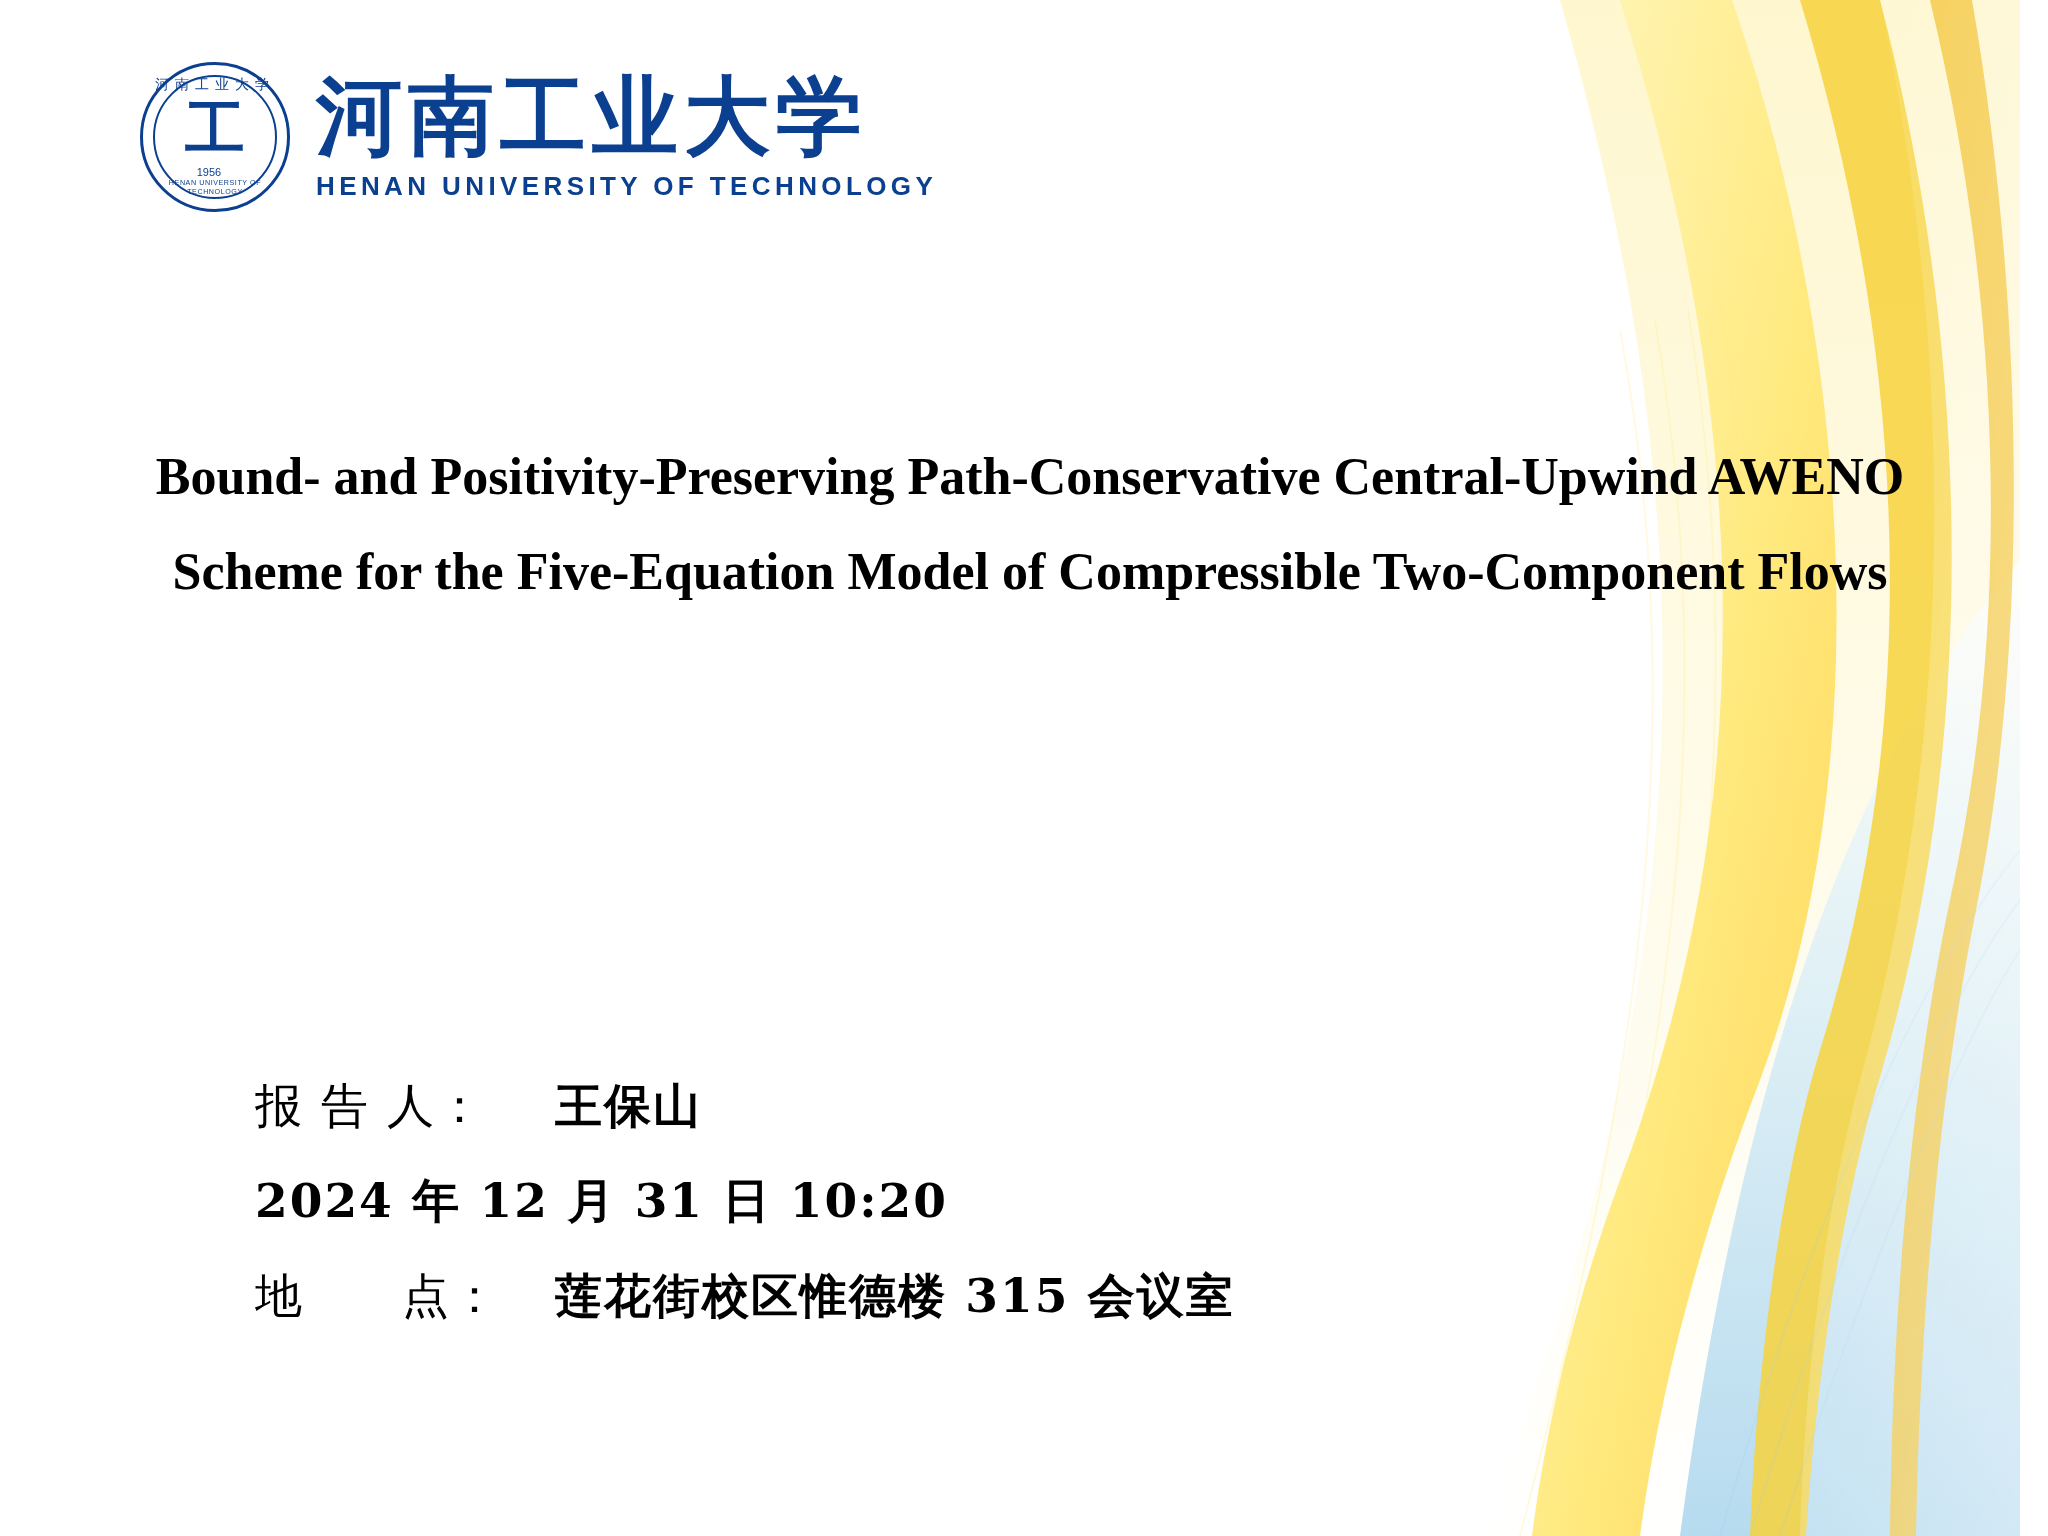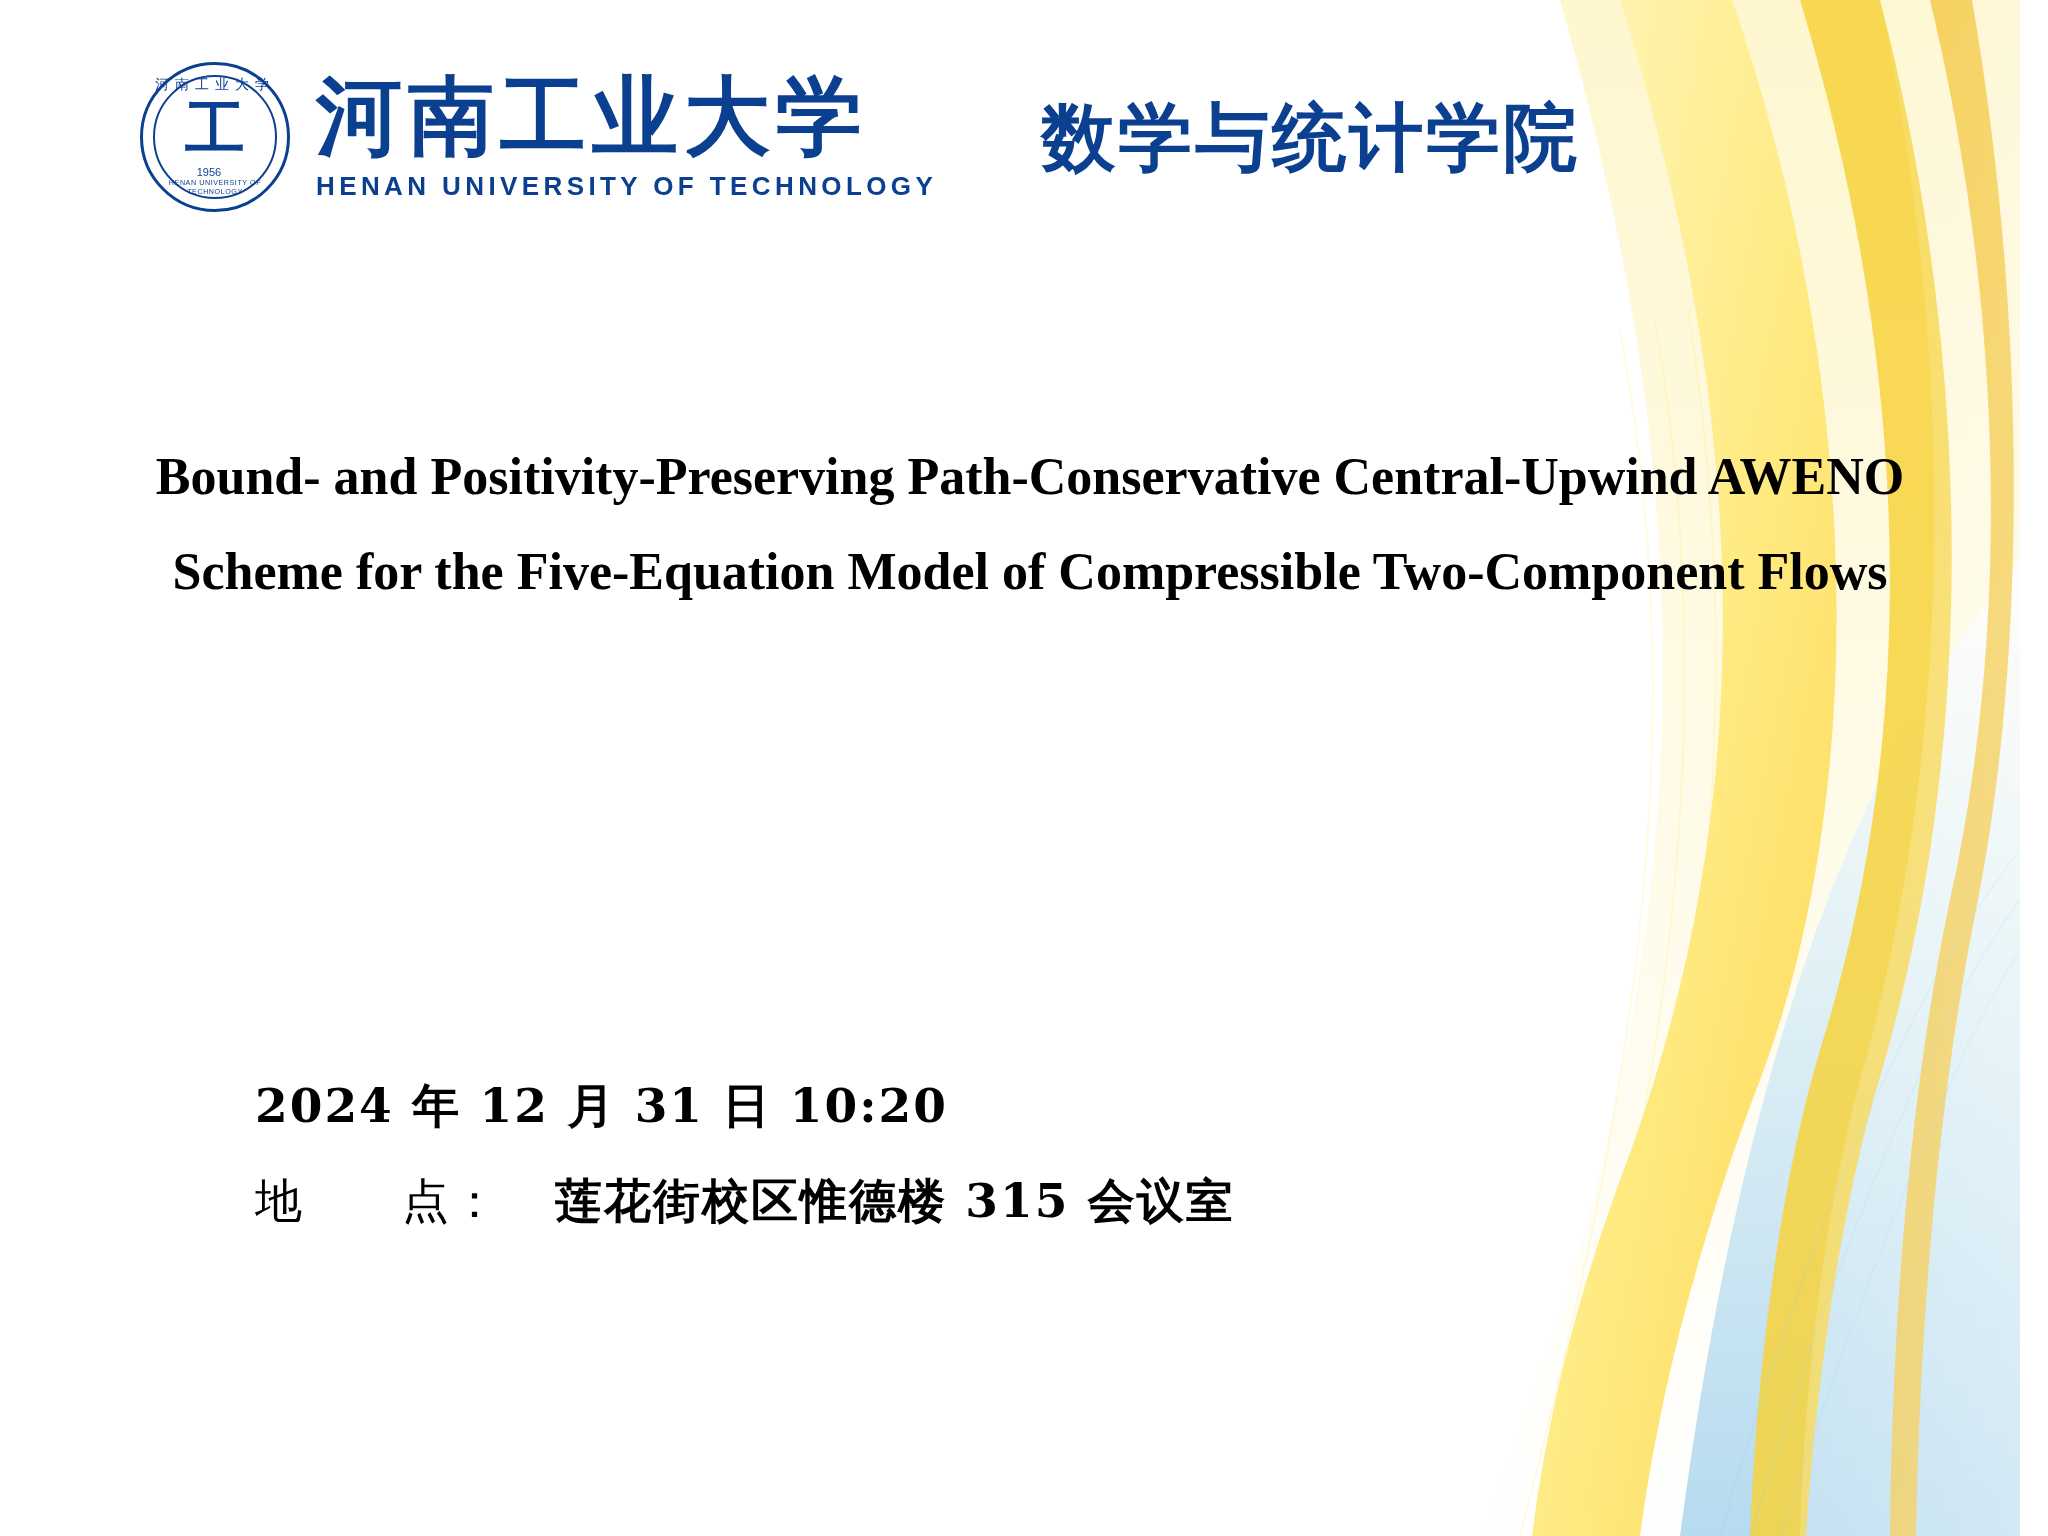--- a/index.html
+++ b/index.html
@@ -248,27 +248,30 @@
       <div class="seal-glyph">工</div>
       <div class="seal-year">1956</div>
       <div class="seal-en">HENAN UNIVERSITY OF TECHNOLOGY</div>
     </div>
 
     <div class="wordmark">
       <div class="cn">河南工业大学</div>
       <div class="en">HENAN UNIVERSITY OF TECHNOLOGY</div>
     </div>
 
-    <div class="school-name">数学与统计学院</div>
   </div>
 
   <div class="title">Bound- and Positivity-Preserving Path-Conservative Central-Upwind AWENO Scheme for the Five-Equation Model of Compressible Two-Component Flows</div>
 
   <div class="info">
 
+    <div class="info-row">
+      <span class="info-label">报 告 人：</span>
+      <span class="info-value">王保山</span>
+    </div>
 
     <div class="info-row">
       <span class="info-value">2024 年 12 月 31 日 10:20</span>
     </div>
 
     <div class="info-row">
       <span class="info-label">地　　点：</span>
       <span class="info-value">莲花街校区惟德楼 315 会议室</span>
     </div>
 

